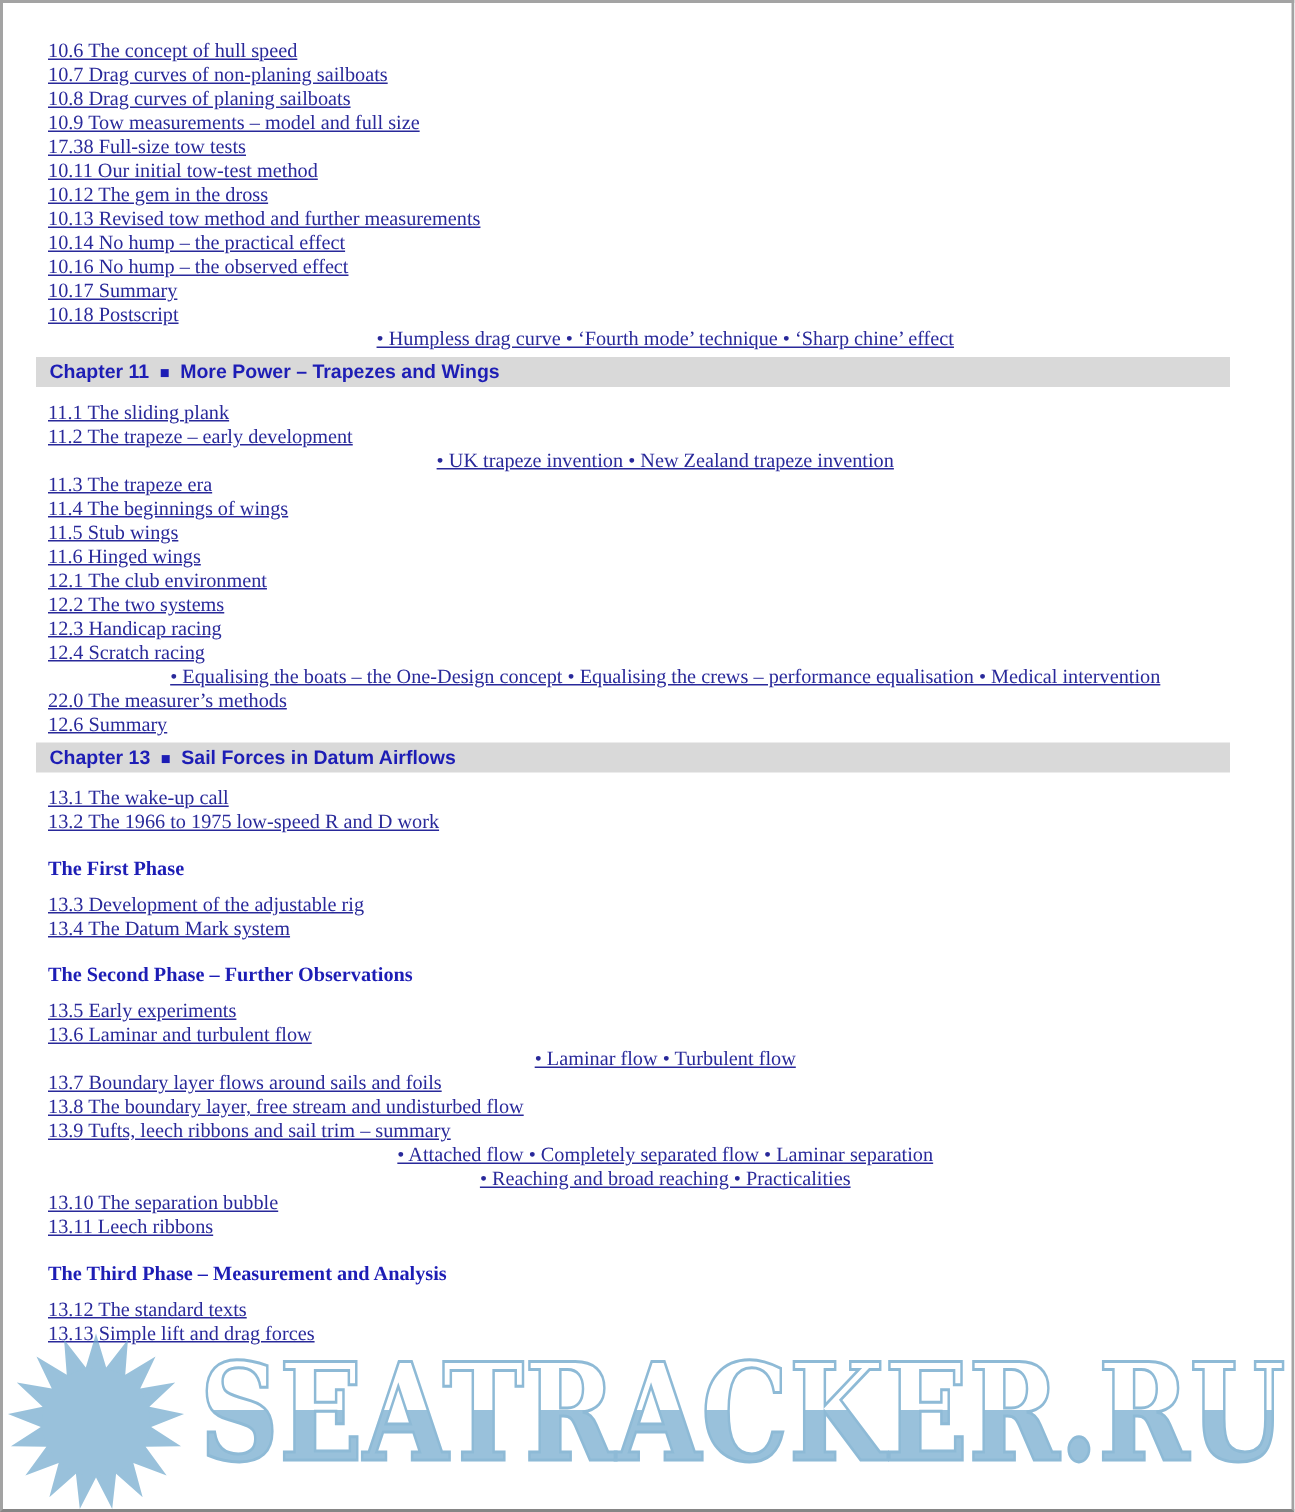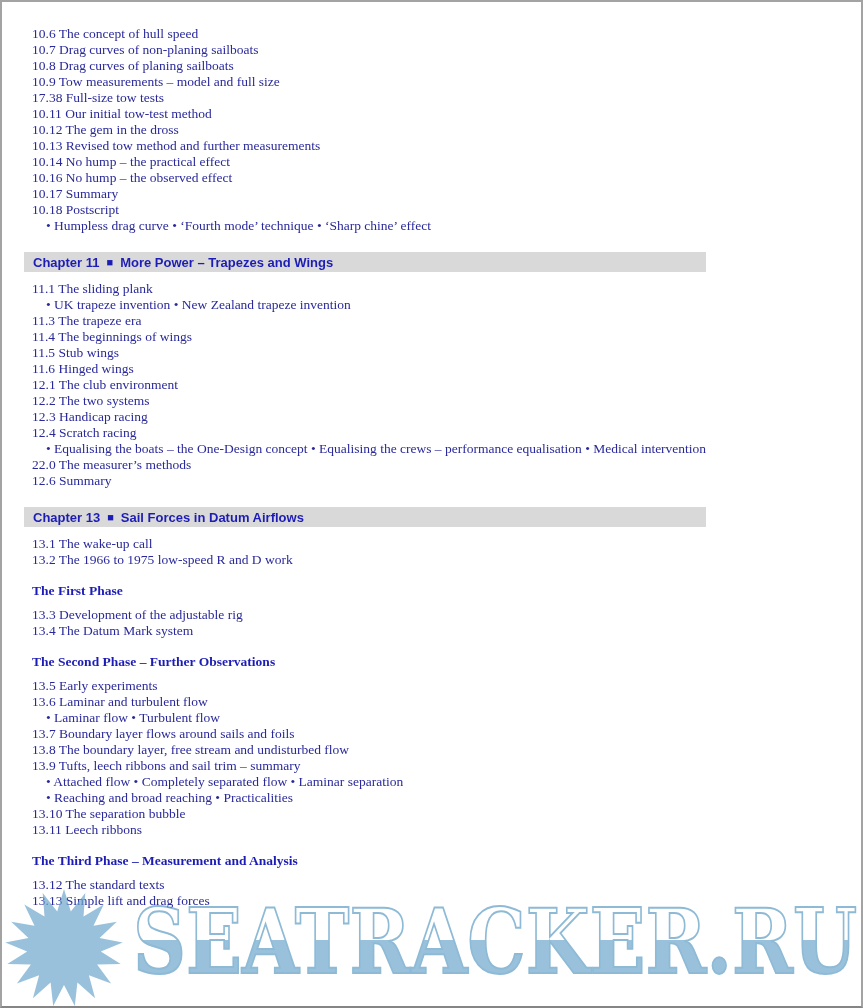--- a/index.html
+++ b/index.html
@@ -14,28 +14,29 @@
     font-family:"Liberation Serif","DejaVu Serif",serif;
   }
   .content{
     padding:24px 20px 0 30px;
     font-size:13.5px;
     color:var(--entry-color,#29299a);
   }
   .entry,.bullets{
     line-height:16px;
     white-space:nowrap;
+    text-decoration:underline;
   }
   .entry{cursor:pointer;}
-  .bullets{padding-left:14px;}
+  .bullets{padding-left:14px;text-align:center;}
   .chapter{
     box-sizing:border-box;
     height:20px;line-height:20px;
-    margin:18px 0 9px -8px;
-    width:682px;
+    margin:4px 0 9px -8px;
+    width:796px;
     padding-left:9px;
     background:var(--bar-color,#d9d9d9);
     font-family:"Liberation Sans","DejaVu Sans",sans-serif;
     font-weight:bold;
     font-size:13px;
     color:var(--heading-color,#1d1db5);
     white-space:nowrap;
   }
   .chapter .sq{
     font-size:11px;
@@ -73,20 +74,21 @@
       <div class="entry">10.11 Our initial tow-test method</div>
       <div class="entry">10.12 The gem in the dross</div>
       <div class="entry">10.13 Revised tow method and further measurements</div>
       <div class="entry">10.14 No hump – the practical effect</div>
       <div class="entry">10.16 No hump – the observed effect</div>
       <div class="entry">10.17 Summary</div>
       <div class="entry">10.18 Postscript</div>
       <div class="bullets">• Humpless drag curve • ‘Fourth mode’ technique • ‘Sharp chine’ effect</div>
       <div class="chapter"><span>Chapter 11</span><span class="sq">■</span><span>More Power – Trapezes and Wings</span></div>
       <div class="entry">11.1 The sliding plank</div>
+      <div class="entry">11.2 The trapeze – early development</div>
       <div class="bullets">• UK trapeze invention • New Zealand trapeze invention</div>
       <div class="entry">11.3 The trapeze era</div>
       <div class="entry">11.4 The beginnings of wings</div>
       <div class="entry">11.5 Stub wings</div>
       <div class="entry">11.6 Hinged wings</div>
       <div class="entry">12.1 The club environment</div>
       <div class="entry">12.2 The two systems</div>
       <div class="entry">12.3 Handicap racing</div>
       <div class="entry">12.4 Scratch racing</div>
       <div class="bullets">• Equalising the boats – the One-Design concept • Equalising the crews – performance equalisation • Medical intervention</div>

